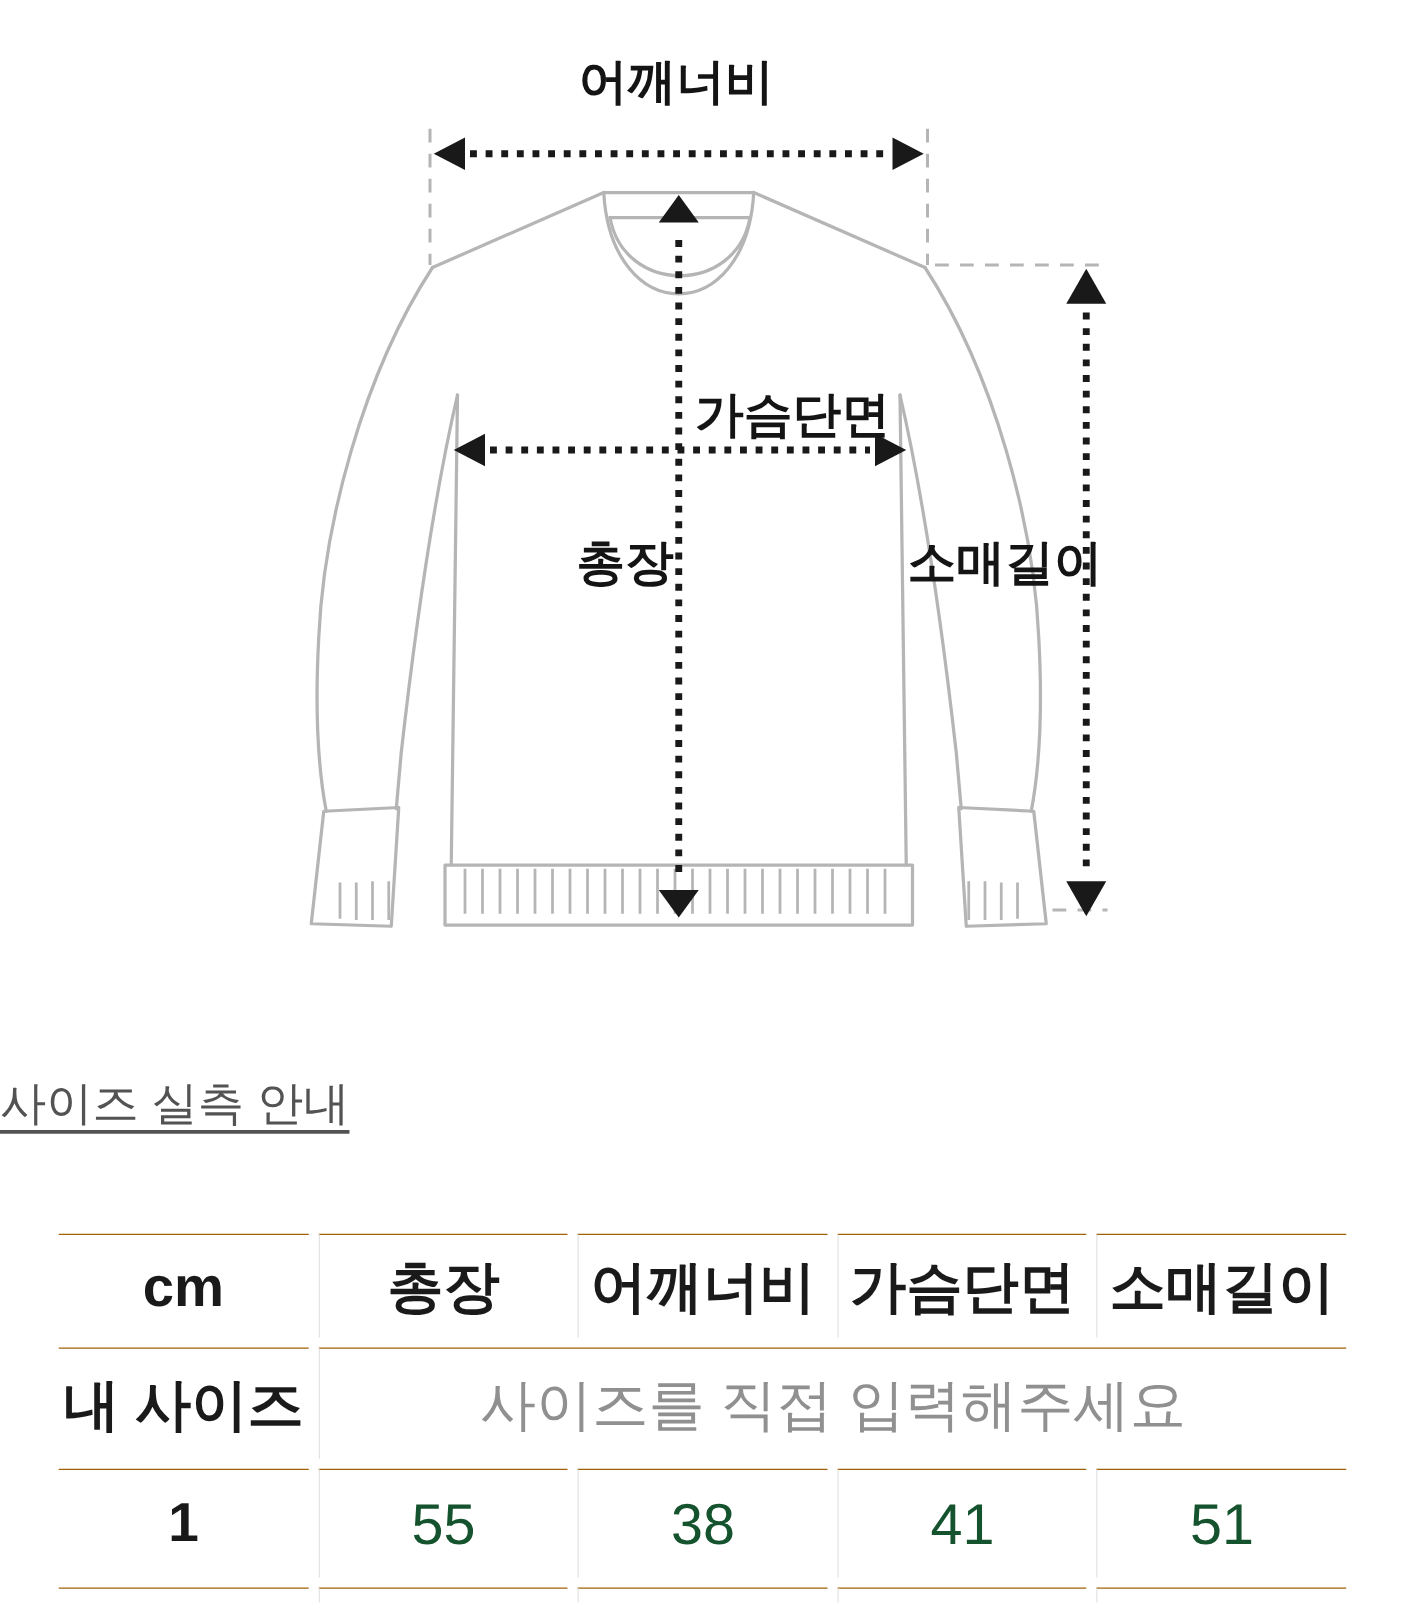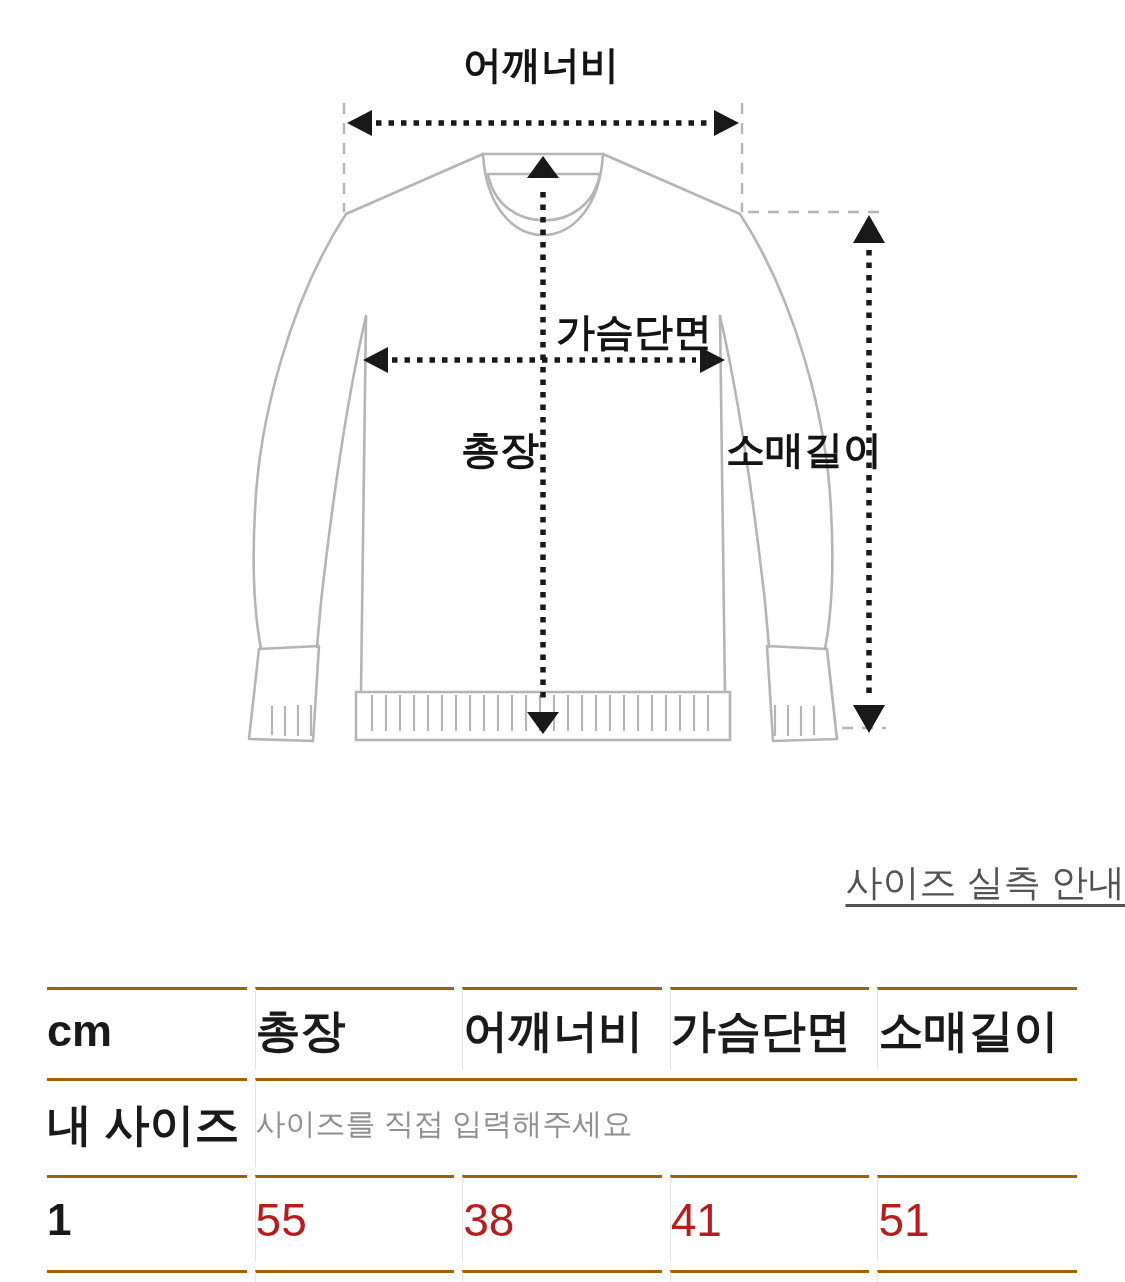--- a/index.html
+++ b/index.html
@@ -12,37 +12,37 @@
   .outline  { stroke:#b5b5b5; stroke-width:2.6; fill:none; stroke-linecap:round; stroke-linejoin:round; }
   .ribs     { stroke:#b5b5b5; stroke-width:2.2; fill:none; }
   .dash-black { stroke:#191919; stroke-width:5.5; stroke-dasharray:5.5 7; fill:none; }
   .dash-gray  { stroke:#b5b5b5; stroke-width:2.4; stroke-dasharray:11 9; fill:none; }
   .head { fill:#191919; stroke:none; }
   .dlabel { font-family:"Liberation Sans", sans-serif; font-size:39px; font-weight:800;
             fill:#141414; text-anchor:middle; }
 
   
   .links { position:absolute; top:858px; left:0; width:1125px;
-           display:flex; justify-content:flex-end; gap:24px; }
+           display:flex; justify-content:flex-start; gap:24px; }
   .links a { font-size:37px; color:#535353; text-decoration:underline;
              text-underline-offset:9px; text-decoration-thickness:3px;
              cursor:pointer; white-space:nowrap; }
 
   
   .table-wrap { position:absolute; left:39px; top:979px; }
   table.size { border-collapse:separate; border-spacing:8px; table-layout:fixed;
                width:1046px; }
-  table.size td { border-top:3px solid #a16207; vertical-align:middle;
+  table.size td { border-top:1px solid #a16207; text-align:center; vertical-align:middle;
                   font-size:45px; color:#1a1a1a; line-height:1; padding:0; overflow:hidden; }
   table.size tr td + td { border-left:1px solid #e3e3e3; }
   tr.hdr td   { height:83px; font-weight:700; }
   tr.mysize td{ height:89px; }
   tr.mysize .rowhead { font-weight:700;margin-left:13px; }
-  tr.mysize .placeholder { color:#909090; font-size:30px; font-weight:400; }
-  tr.datarow td { height:87px; color:#b91c1c; font-weight:400; font-size:46px; }
+  tr.mysize .placeholder { color:#909090; font-size:45px; font-weight:400; }
+  tr.datarow td { height:87px; color:#14532d; font-weight:400; font-size:46px; }
   tr.datarow .rowhead { color:#191919; font-weight:700; font-size:44px; }
   tr.stub td { height:60px; }
 </style>
 </head>
 <body>
 
 <div class="page">
 
   <svg class="diagram" width="1125" height="830" viewBox="0 0 1125 830" aria-hidden="true">
 

